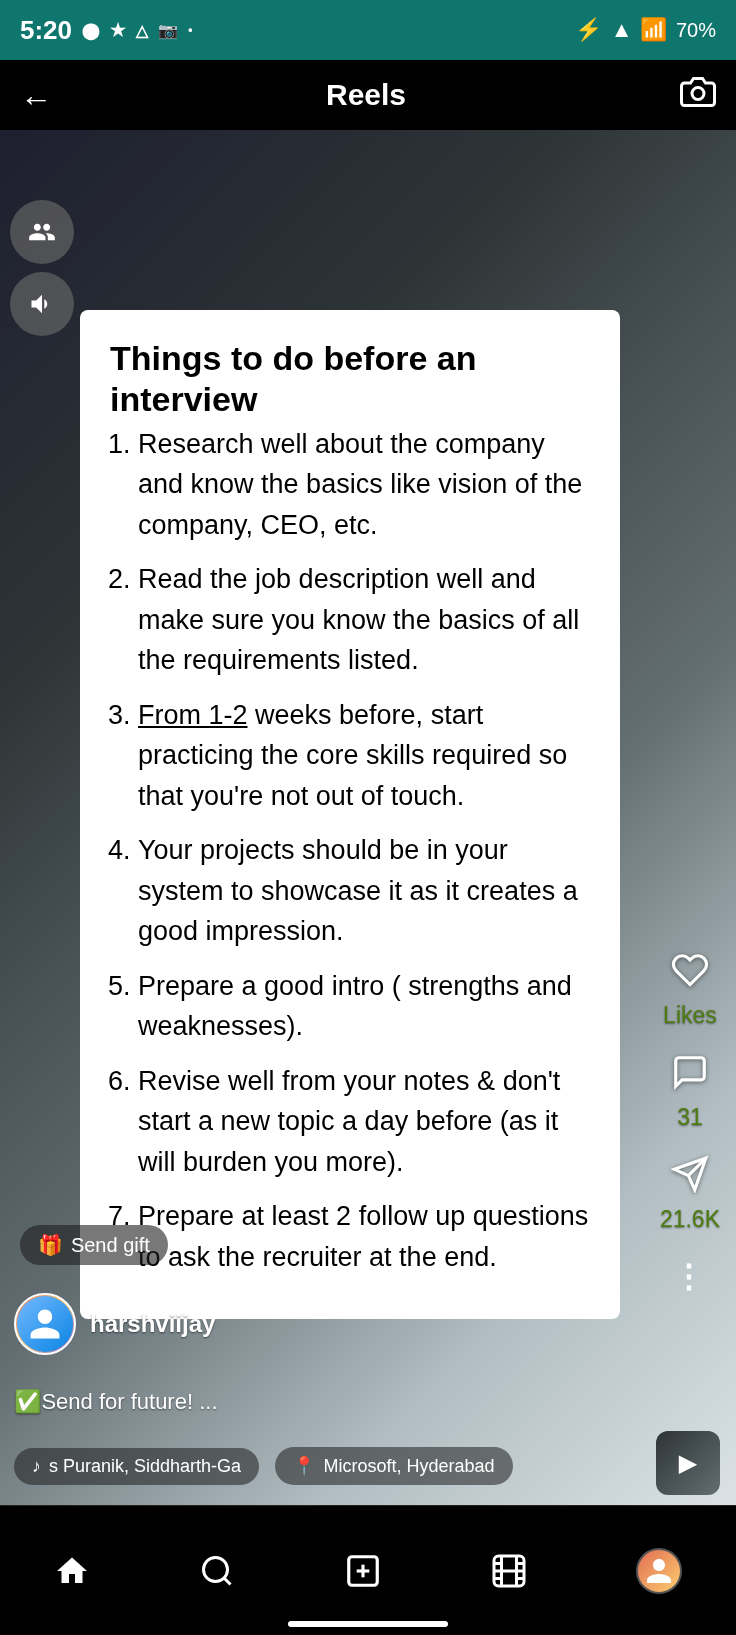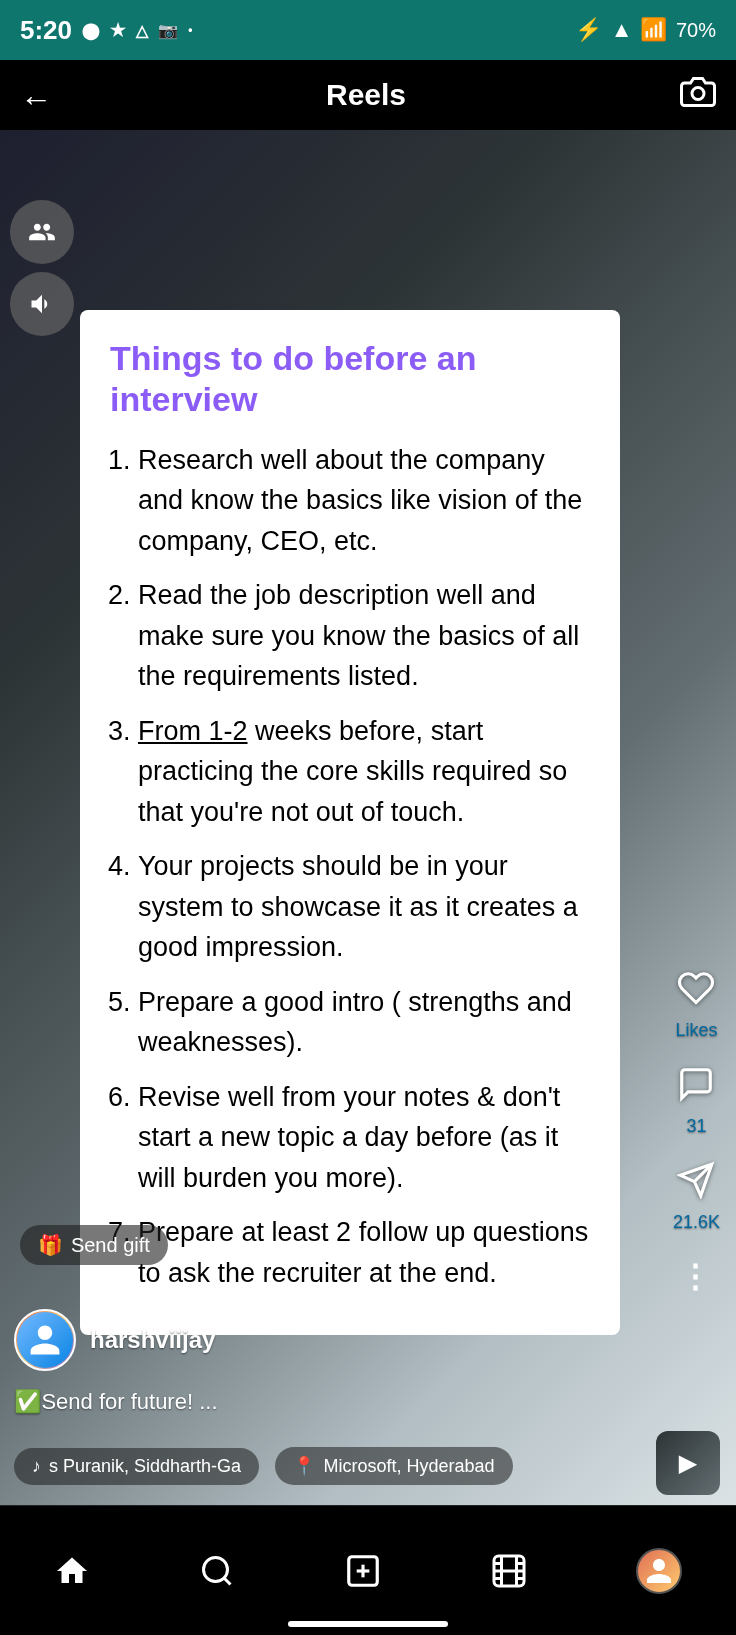--- a/index.html
+++ b/index.html
@@ -109,23 +109,23 @@
       left: 80px;
       width: 540px;
       background: #fff;
       border-radius: 8px;
       padding: 28px 30px;
       z-index: 30;
     }
     .card-title {
       font-size: 34px;
       font-weight: 900;
-      color: #8b5cf6;
+      color: #000000;
       line-height: 1.2;
-      margin-bottom: 20px;
+      margin-bottom: 4px;
     }
     .card-list {
       list-style: decimal;
       padding-left: 28px;
       color: #000;
       font-size: 27px;
       line-height: 1.5;
     }
     .card-list li {
       margin-bottom: 14px;
@@ -150,22 +150,22 @@
       flex-direction: column;
       align-items: center;
       gap: 4px;
     }
     .action-icon {
       color: #fff;
       font-size: 38px;
       filter: drop-shadow(0 1px 2px rgba(0,0,0,0.5));
     }
     .action-label {
-      color: #0369a1;
-      font-size: 18px;
+      color: #4d7c0f;
+      font-size: 23px;
       font-weight: 500;
       text-shadow: 0 1px 2px rgba(0,0,0,0.5);
     }
     .more-dots {
       color: #fff;
       font-size: 32px;
       font-weight: 900;
       letter-spacing: 2px;
     }
 
@@ -181,21 +181,21 @@
       background: rgba(30,30,30,0.6);
       border-radius: 20px;
       padding: 8px 18px;
       color: #fff;
       font-size: 20px;
     }
 
     
     .user-row {
       position: absolute;
-      bottom: 264px;
+      bottom: 280px;
       left: 14px;
       z-index: 50;
       display: flex;
       align-items: center;
       gap: 14px;
     }
     .user-avatar {
       width: 62px;
       height: 62px;
       border-radius: 50%;

